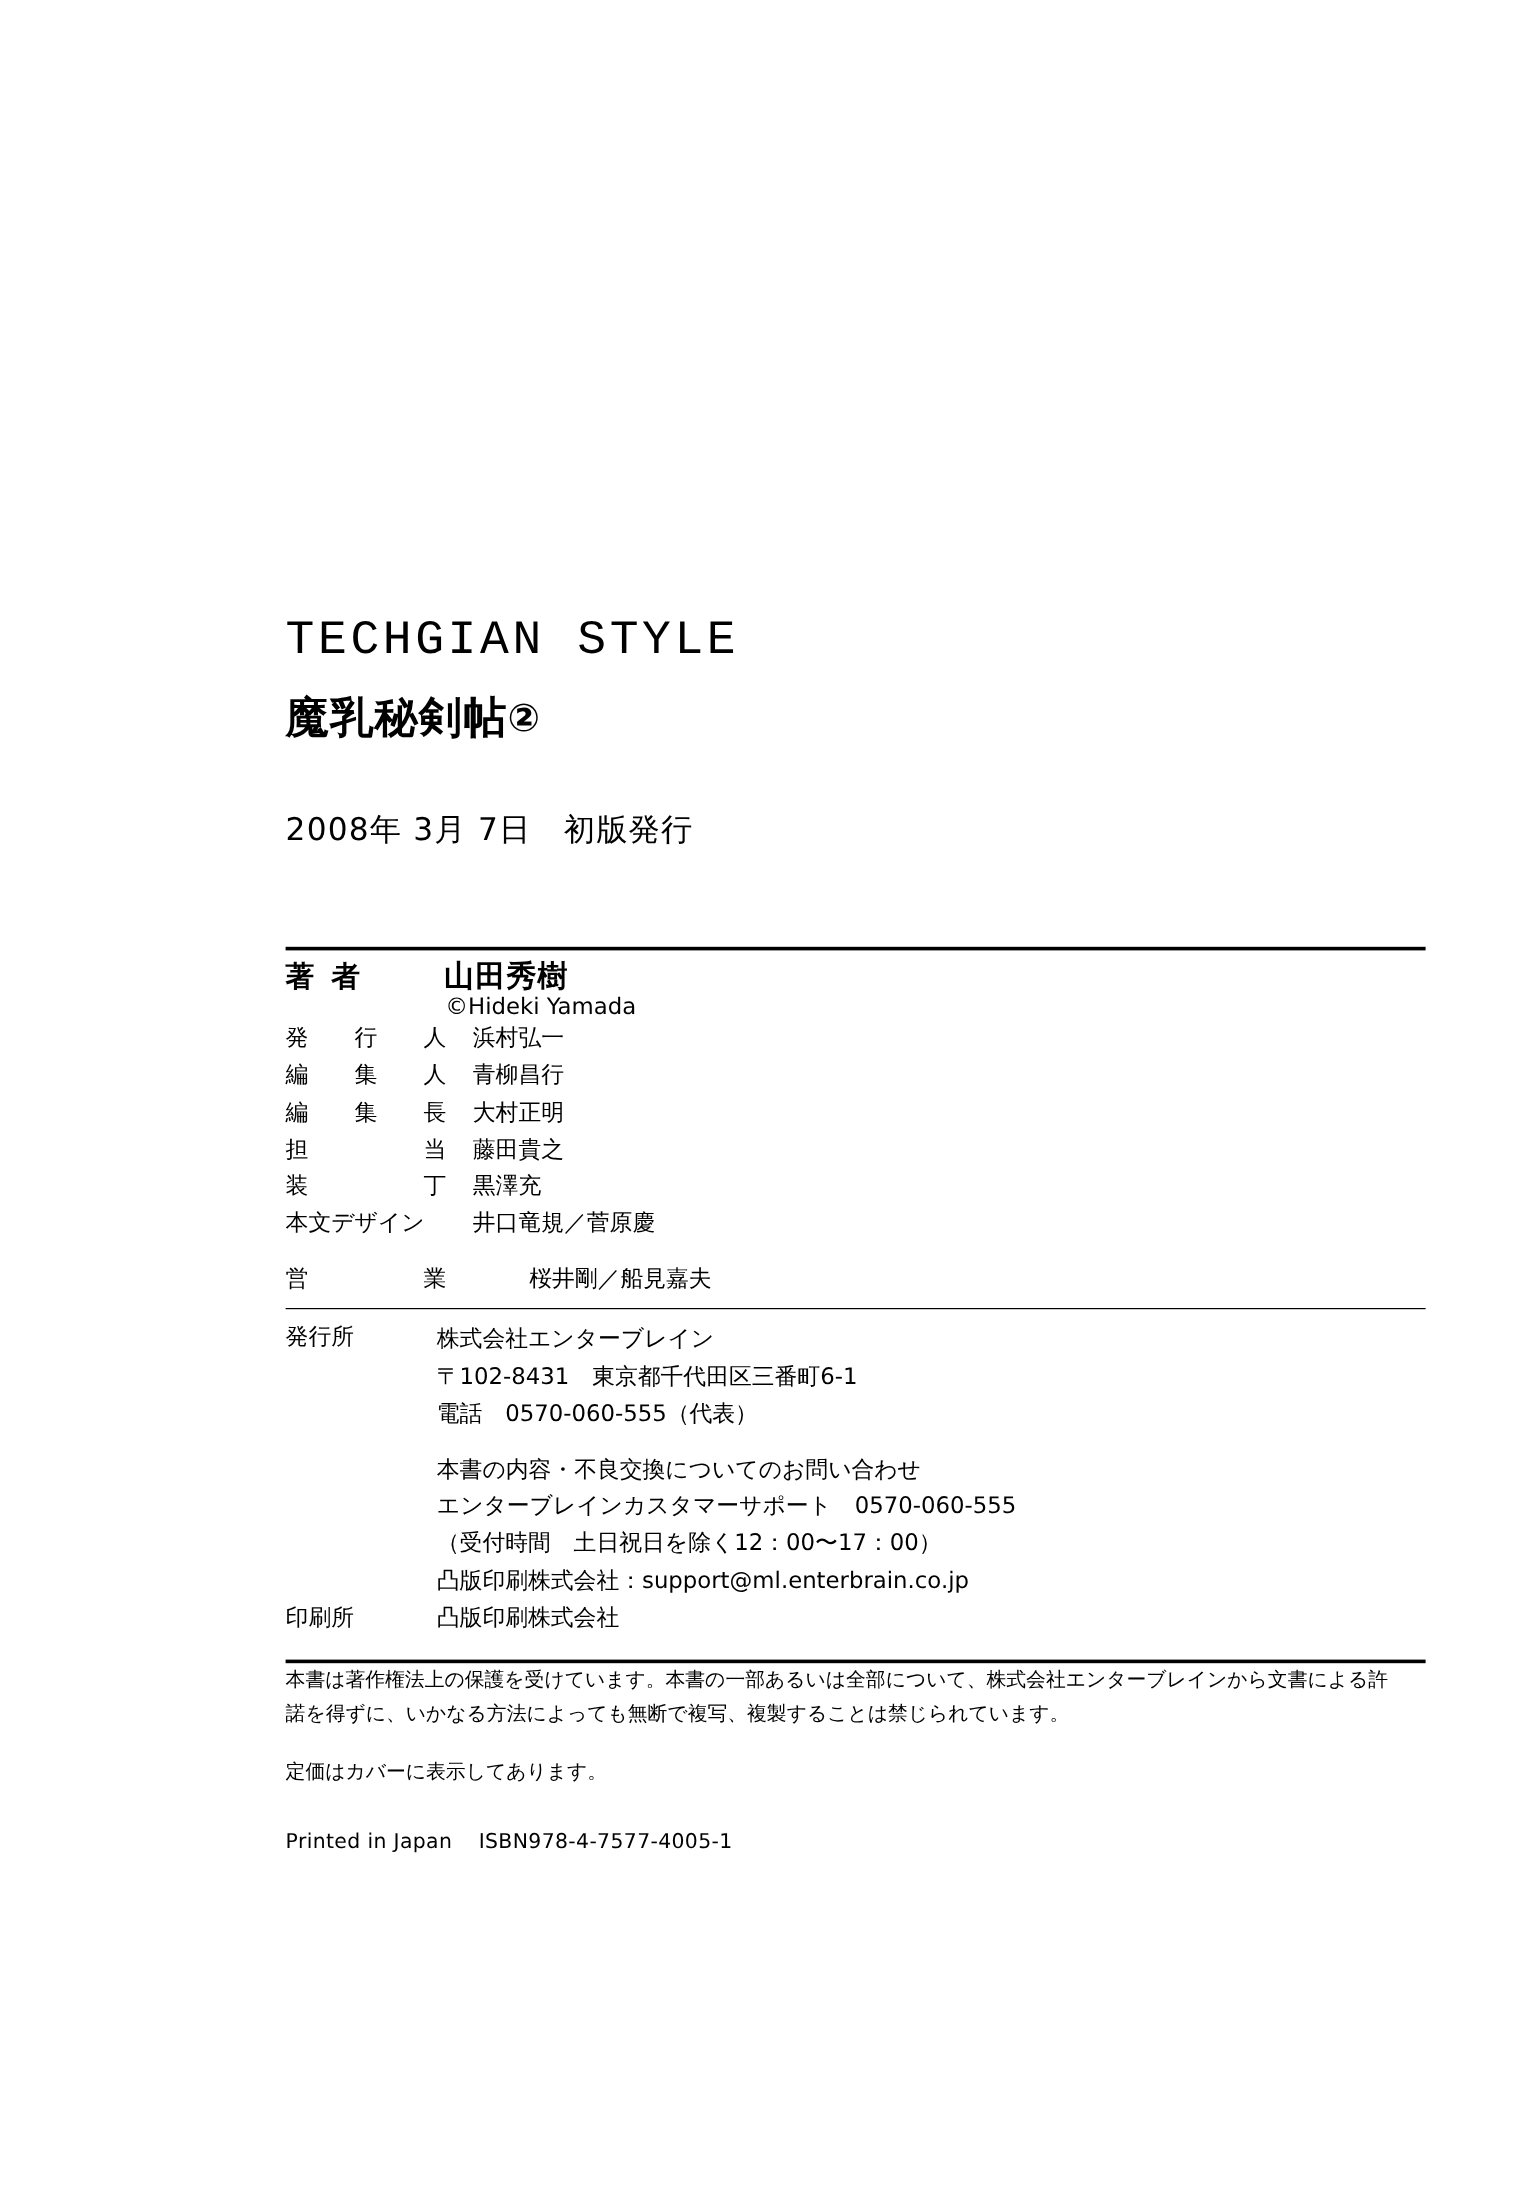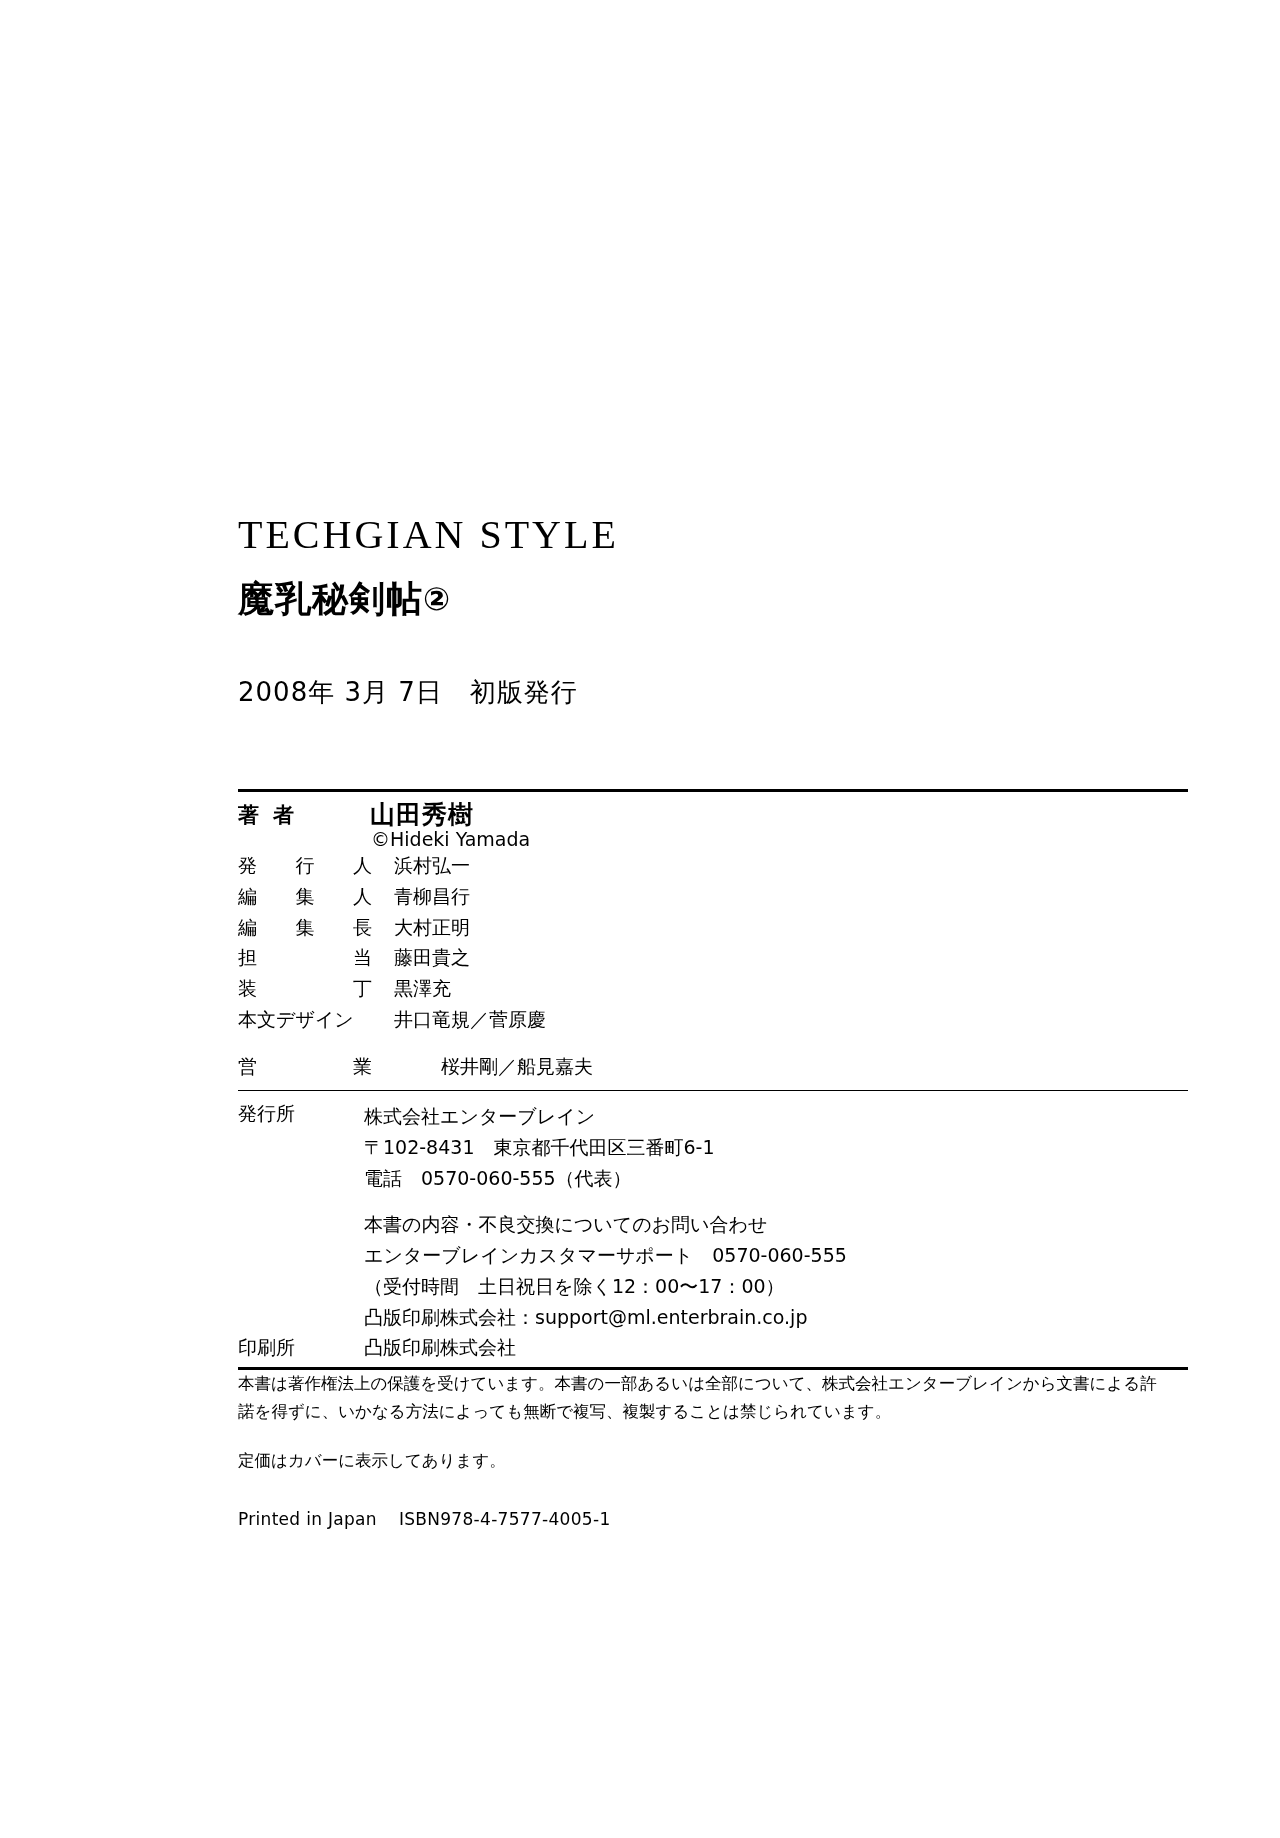--- a/index.html
+++ b/index.html
@@ -24,21 +24,21 @@
   }
   .colophon {
     position: absolute;
     left: 238px;
     top: 515px;
     width: 950px;
   }
 
   
   .series-title {
-    font-family: Liberation Serif, serif;
+    font-family: Liberation Mono, monospace;
     font-size: 40px;
     letter-spacing: 3px;
     font-weight: 400;
     line-height: 1;
     margin: 0 0 26px 0;
   }
   .book-title {
     font-family: "DejaVu Sans", sans-serif;
     font-size: 36px;
     font-weight: 700;
@@ -73,21 +73,21 @@
   }
 
   
   .author-row {
     display: flex;
     align-items: flex-end;
     padding-top: 9px;
   }
   .author-label {
     font-family: "DejaVu Sans", sans-serif;
-    font-size: 21px;
+    font-size: 24px;
     font-weight: 700;
     letter-spacing: 14px;
     width: 132px;
     line-height: 1.1;
   }
   .author-name {
     font-family: Liberation Sans, sans-serif;
     font-size: 25px;
     font-weight: 700;
     letter-spacing: 1px;
@@ -144,21 +144,21 @@
   .pub-body {
     flex: 1;
   }
   .pub-body div { line-height: 1.62; }
   .pub-gap { height: 16px; }
   .printer-row {
     display: flex;
     font-family: "DejaVu Sans", sans-serif;
     font-size: 19px;
     line-height: 1.6;
-    padding-bottom: 4px;
+    padding-bottom: 20px;
   }
   .printer-row .pub-label { width: 126px; }
 
   
   .legal {
     font-family: "DejaVu Sans", sans-serif;
     font-size: 16.5px;
     line-height: 1.72;
     width: 935px;
   }

